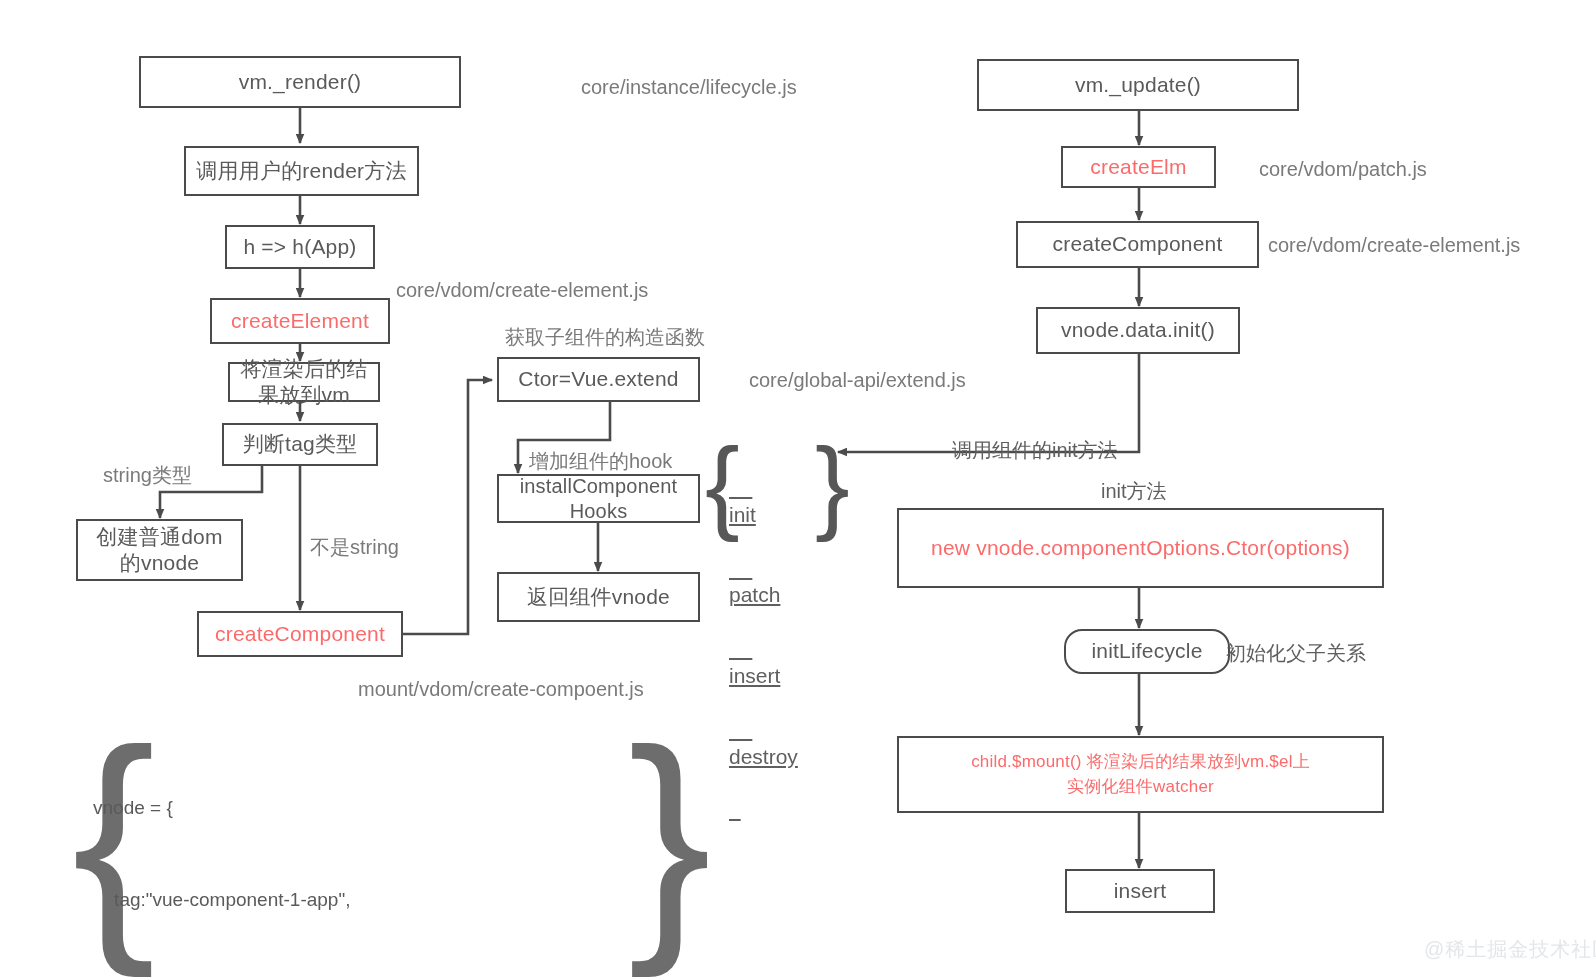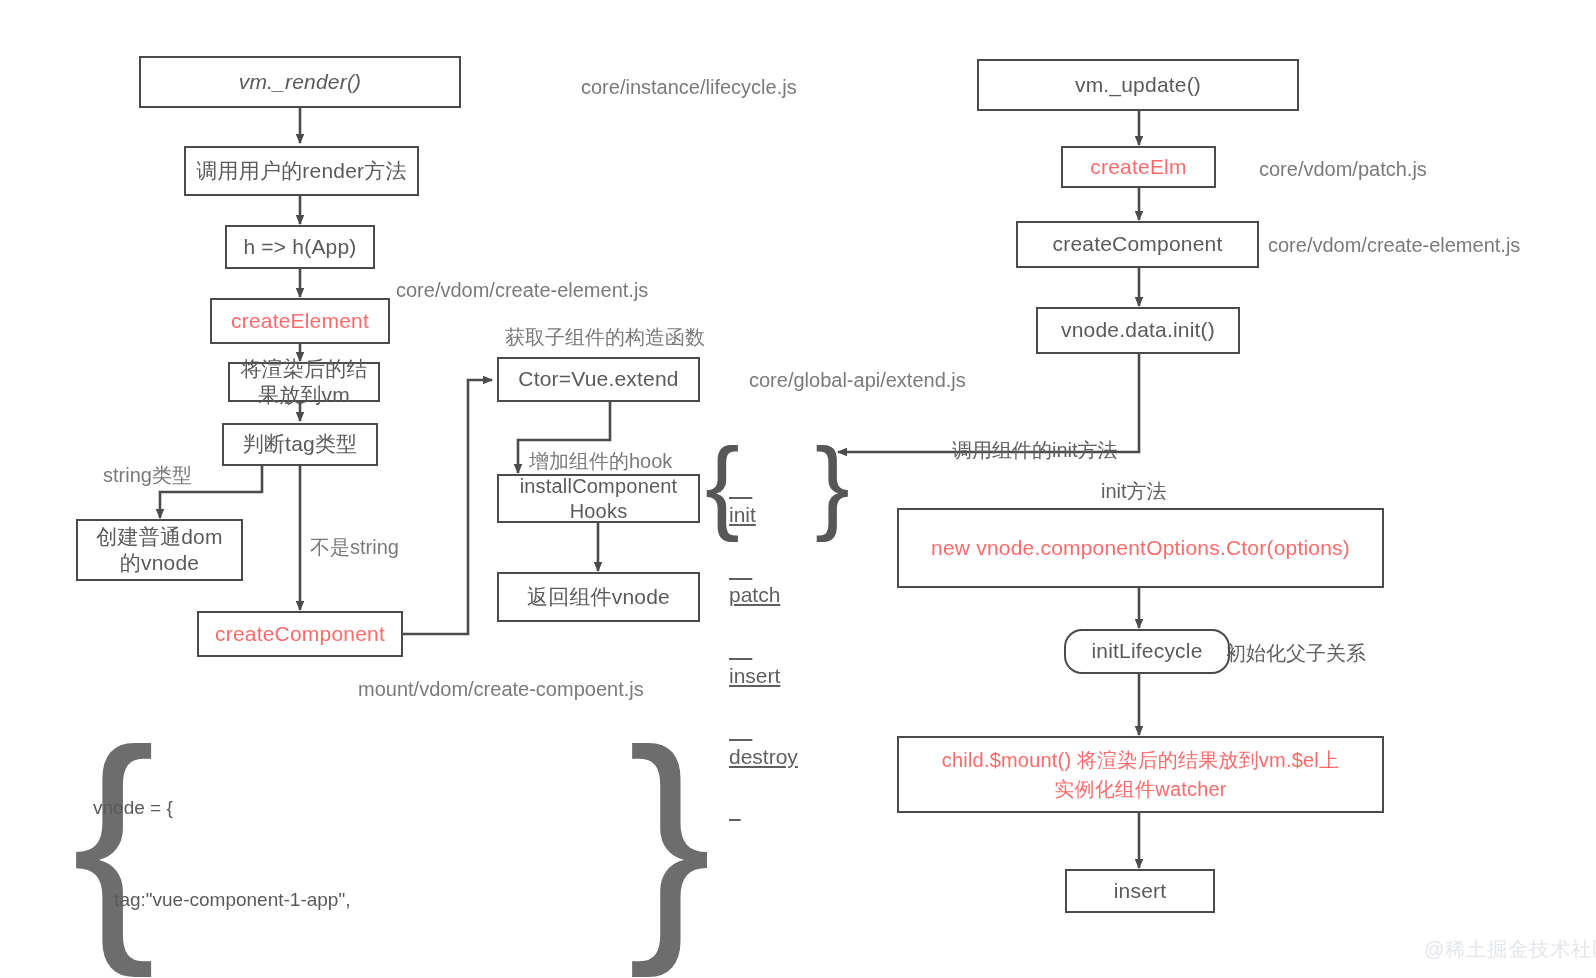--- a/index.html
+++ b/index.html
@@ -110,21 +110,21 @@
       <line x1="1139" y1="188" x2="1139" y2="220" marker-end="url(#ah)"></line>
       <line x1="1139" y1="268" x2="1139" y2="306" marker-end="url(#ah)"></line>
 
       <path d="M1139,354 L1139,452 L838,452" marker-end="url(#ah)"></path>
       <line x1="1139" y1="588" x2="1139" y2="628" marker-end="url(#ah)"></line>
       <line x1="1139" y1="674" x2="1139" y2="735" marker-end="url(#ah)"></line>
       <line x1="1139" y1="813" x2="1139" y2="868" marker-end="url(#ah)"></line>
     </g>
   </svg>
 
-  <div class="box" style="left:139px;top:56px;width:322px;height:52px;font-style:italic;">vm._render()</div>
+  <div class="box" style="left:139px;top:56px;width:322px;height:52px;">vm._render()</div>
 
   <div class="box" style="left:184px;top:146px;width:235px;height:50px;">调用用户的render方法</div>
 
   <div class="box" style="left:225px;top:225px;width:150px;height:44px;">h =&gt; h(App)</div>
 
   <div class="box red" style="left:210px;top:298px;width:180px;height:46px;">createElement</div>
 
   <div class="box" style="left:228px;top:362px;width:152px;height:40px;">将渲染后的结果放到vm</div>
 
   <div class="box" style="left:222px;top:423px;width:156px;height:43px;">判断tag类型</div>
@@ -169,21 +169,21 @@
   <div class="lbl dark" style="left:952px;top:437px;">调用组件的init方法</div>
 
   <div class="lbl dark" style="left:1101px;top:478px;">init方法</div>
 
   <div class="box red" style="left:897px;top:508px;width:487px;height:80px;font-size:21px;">new vnode.componentOptions.Ctor(options)</div>
 
   <div class="box" style="left:1064px;top:629px;width:166px;height:45px;border-radius:18px;">initLifecycle</div>
 
   <div class="lbl dark" style="left:1226px;top:640px;">初始化父子关系</div>
 
-  <div class="box red" style="left:897px;top:736px;width:487px;height:77px;font-size:20px;line-height:1.45;">child.$mount()  将渲染后的结果放到vm.$el上
+  <div class="box red" style="left:897px;top:736px;width:487px;height:77px;font-size:17px;line-height:1.45;">child.$mount()  将渲染后的结果放到vm.$el上
 实例化组件watcher</div>
 
   <div class="box" style="left:1065px;top:869px;width:150px;height:44px;">insert</div>
 
   <div class="lbl" style="left:581px;top:74px;">core/instance/lifecycle.js</div>
 
   <div class="lbl" style="left:396px;top:277px;">core/vdom/create-element.js</div>
 
   <div class="lbl" style="left:749px;top:367px;">core/global-api/extend.js</div>
 

